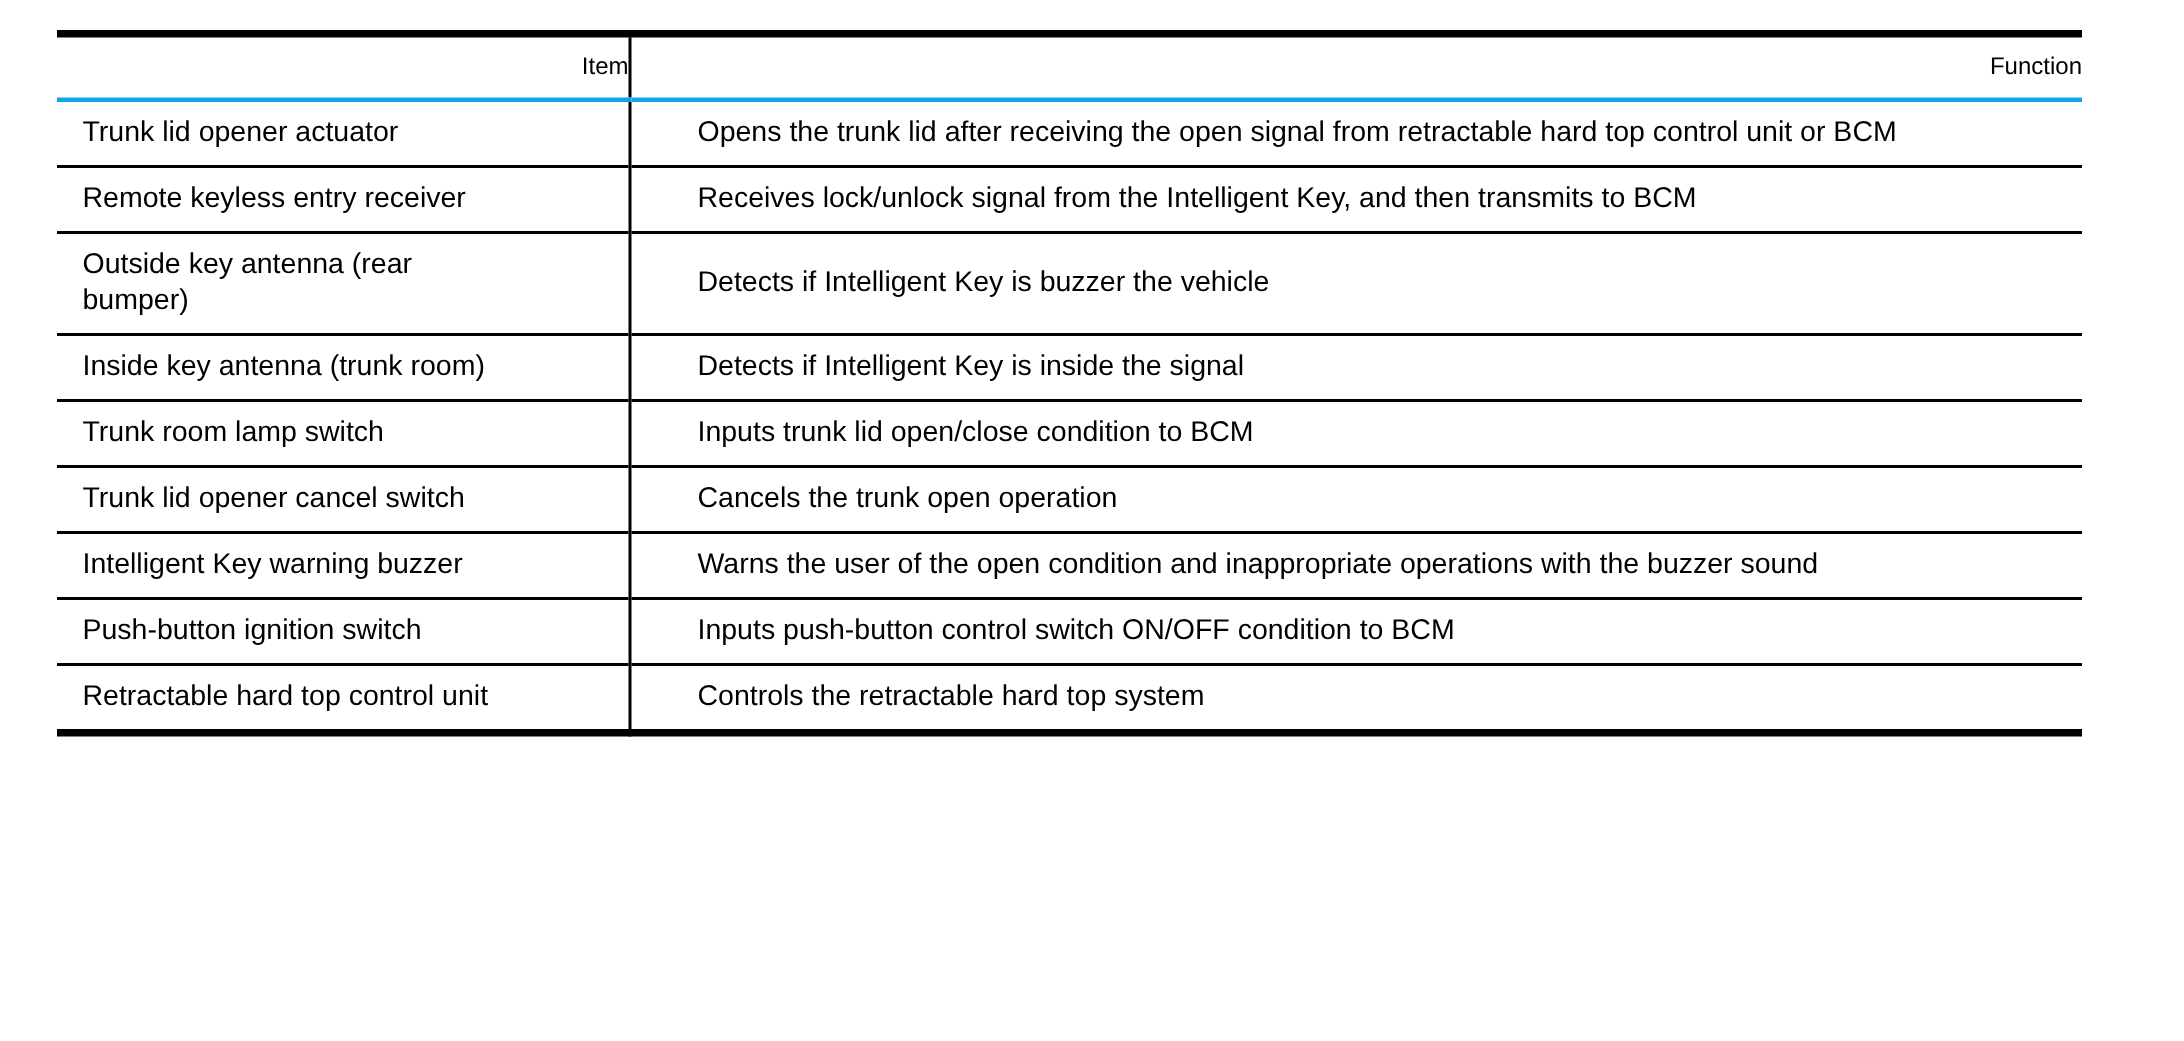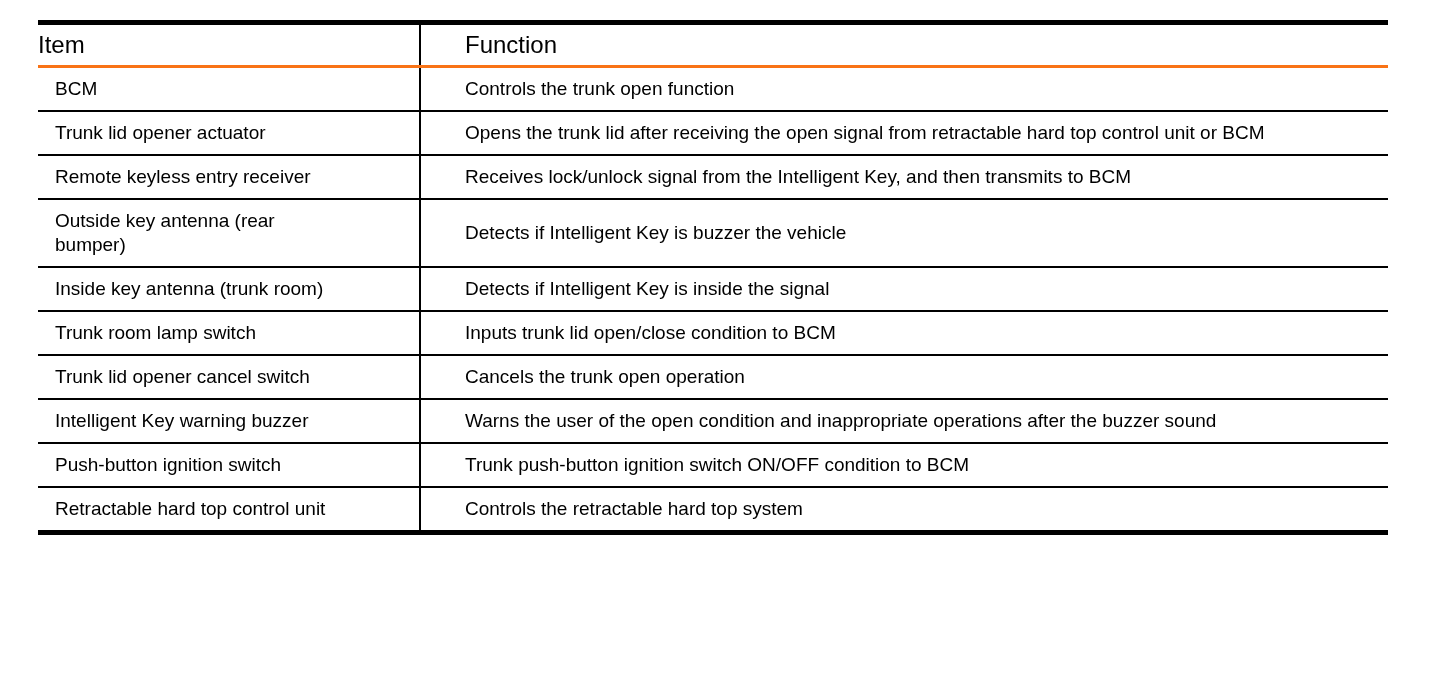--- a/index.html
+++ b/index.html
@@ -24,26 +24,26 @@
     border-collapse: collapse;
     table-layout: fixed;
     border-top: 5px solid #000;
     border-bottom: 5px solid #000;
     font-size: 19px;
     line-height: 24px;
     color: #000;
   }
   table.spec-table thead th {
     font-weight: normal;
-    font-size: 24px;
-    text-align: left;
+    font-size: 16px;
+    text-align: right;
     vertical-align: middle;
     height: 40px;
     padding: 0;
-    border-bottom: 3px solid #f97316;
+    border-bottom: 3px solid #0ea5e9;
   }
   table.spec-table tbody td {
     border-top: 2px solid #000;
     vertical-align: middle;
     padding: 9px 4px 9px 12px;
   }
   table.spec-table td.c1 {
     padding: 9px 78px 9px 17px;
   }
   table.spec-table th.h2,
@@ -62,24 +62,20 @@
       <col>
     </colgroup>
     <thead>
       <tr>
         <th class="h1">Item</th>
         <th class="h2">Function</th>
       </tr>
     </thead>
     <tbody>
       <tr>
-        <td class="c1">BCM</td>
-        <td class="c2">Controls the trunk open function</td>
-      </tr>
-      <tr>
         <td class="c1">Trunk lid opener actuator</td>
         <td class="c2">Opens the trunk lid after receiving the open signal from retractable hard top control unit or BCM</td>
       </tr>
       <tr>
         <td class="c1">Remote keyless entry receiver</td>
         <td class="c2">Receives lock/unlock signal from the Intelligent Key, and then transmits to BCM</td>
       </tr>
       <tr>
         <td class="c1">Outside key antenna (rear bumper)</td>
         <td class="c2">Detects if Intelligent Key is buzzer the vehicle</td>
@@ -91,25 +87,25 @@
       <tr>
         <td class="c1">Trunk room lamp switch</td>
         <td class="c2">Inputs trunk lid open/close condition to BCM</td>
       </tr>
       <tr>
         <td class="c1">Trunk lid opener cancel switch</td>
         <td class="c2">Cancels the trunk open operation</td>
       </tr>
       <tr>
         <td class="c1">Intelligent Key warning buzzer</td>
-        <td class="c2">Warns the user of the open condition and inappropriate operations after the buzzer sound</td>
+        <td class="c2">Warns the user of the open condition and inappropriate operations with the buzzer sound</td>
       </tr>
       <tr>
         <td class="c1">Push-button ignition switch</td>
-        <td class="c2">Trunk push-button ignition switch ON/OFF condition to BCM</td>
+        <td class="c2">Inputs push-button control switch ON/OFF condition to BCM</td>
       </tr>
       <tr>
         <td class="c1">Retractable hard top control unit</td>
         <td class="c2">Controls the retractable hard top system</td>
       </tr>
     </tbody>
   </table>
 </div>
 
 </body></html>

